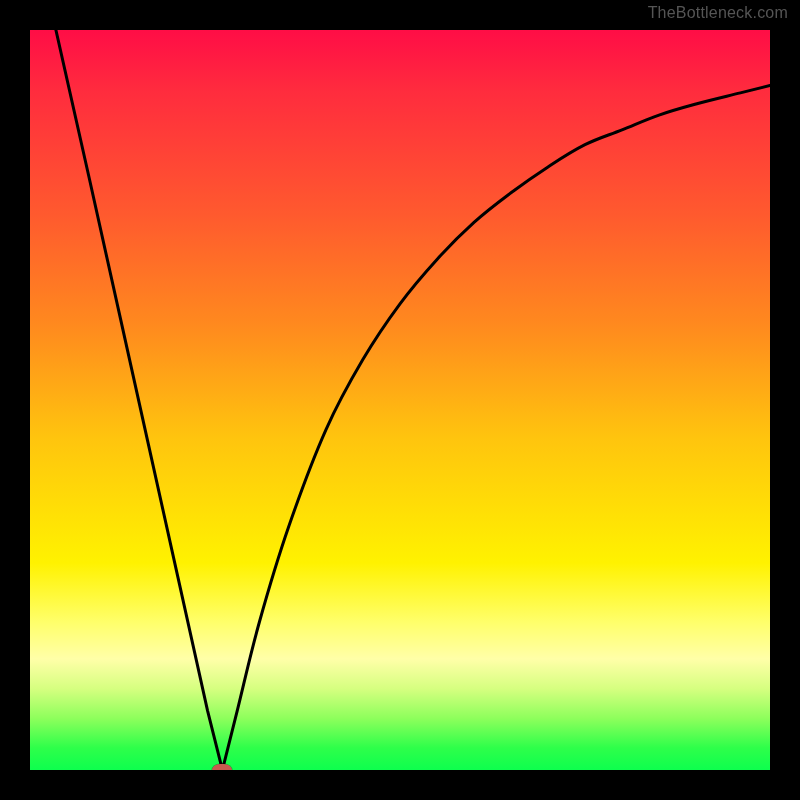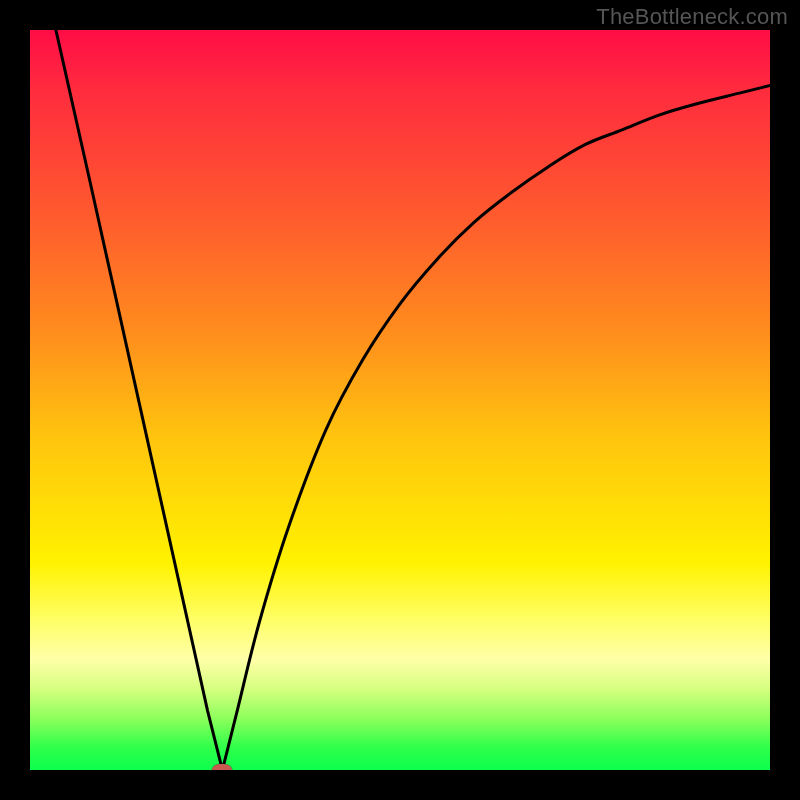--- a/index.html
+++ b/index.html
@@ -15,21 +15,21 @@
     position: relative;
     width: 800px;
     height: 800px;
     background: #000;
   }
   .watermark {
     position: absolute;
     top: 4px;
     right: 12px;
     color: #555;
-    font-size: 22px;
+    font-size: 16px;
     font-weight: 500;
     letter-spacing: 0.2px;
     z-index: 10;
   }
   .plot-area {
     position: absolute;
     left: 30px;
     top: 30px;
     width: 740px;
     height: 740px;

